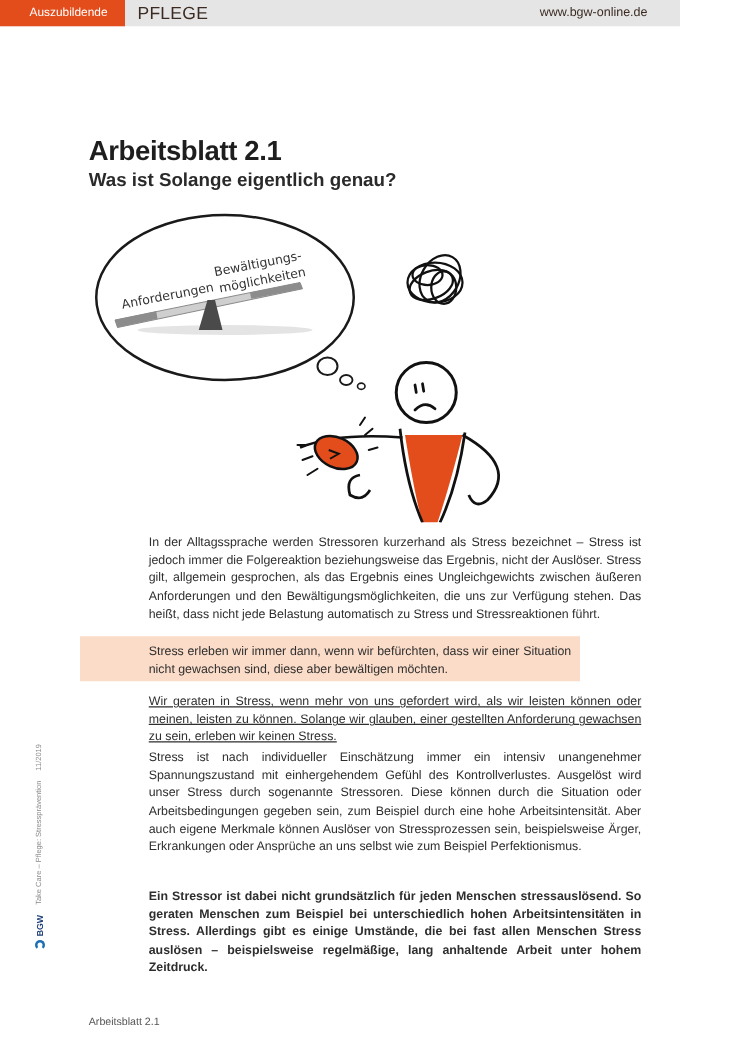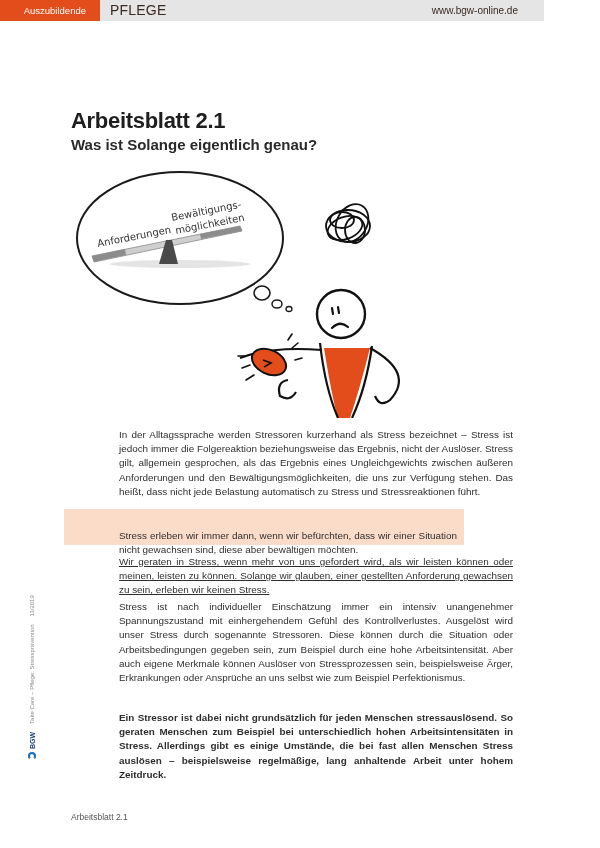--- a/index.html
+++ b/index.html
@@ -12,21 +12,21 @@
   .header .url { position: absolute; right: 26px; top: 0; line-height: 21px; font-size: 10px; color: #3a2a22; }
 
   .title { position: absolute; left: 71px; top: 108px; font-size: 22px; font-weight: bold; color: #1e1e1e; letter-spacing: -0.3px; }
   .subtitle { position: absolute; left: 71px; top: 136px; font-size: 15px; color: #2a2a2a; }
 
   .illustration { position: absolute; left: 70px; top: 168px; width: 360px; height: 250px; }
 
   .text { position: absolute; left: 71px; width: 394px; font-size: 9.9px; line-height: 14.2px; color: #2e2e2e; text-align: justify; margin-left: 48px; }
   .p1 { top: 428px; }
   .highlight { position: absolute; left: 64px; top: 509px; width: 400px; height: 36px; background: #fbdcc8; }
-  .highlight .text { position: static; width: auto; padding: 20px 7px; }
+  .highlight .text { position: static; width: auto; padding: 6px 7px; }
   .p2 { top: 555px; text-decoration: underline; }
   .p3 { top: 600px; }
   .p4 { top: 711px; font-weight: bold; }
 
   .side { position: absolute; left: 28px; top: 760px; transform-origin: left top; transform: rotate(-90deg); white-space: nowrap; font-size: 6px; color: #8a8a8a; display: flex; align-items: center; gap: 8px; }
   .side .bgw { font-weight: bold; color: #1d3f7a; font-size: 7px; display: flex; align-items: center; gap: 3px; }
   .side .logo-dot { width: 8px; height: 8px; border-radius: 50%; border: 2px solid #1c6fb5; border-left-color: transparent; }
 
   .footer-left { position: absolute; left: 71px; top: 812px; font-size: 8.5px; color: #555555; }
   .footer-right { position: absolute; left: 563px; top: 812px; font-size: 8.5px; color: #333333; font-weight: bold; margin-left: 48px; }

